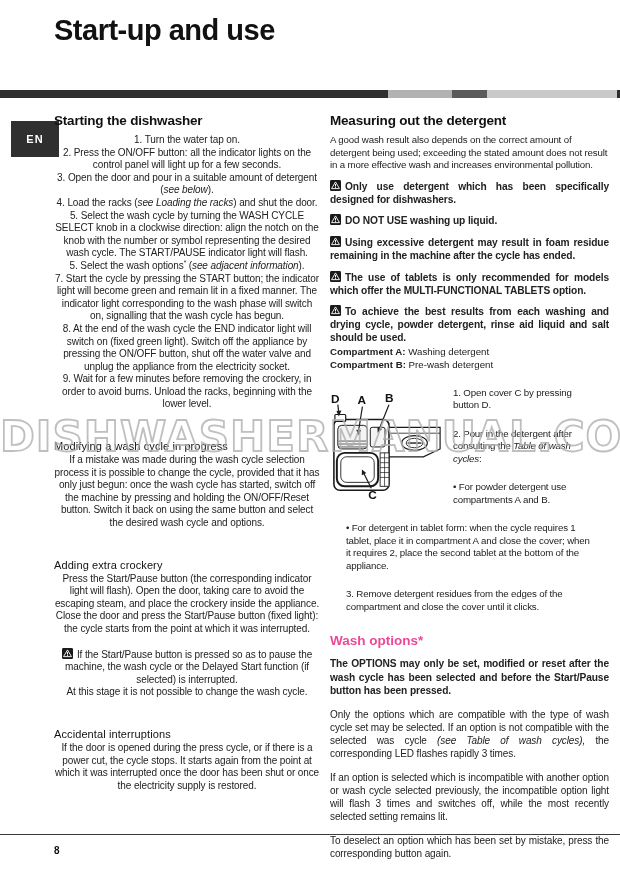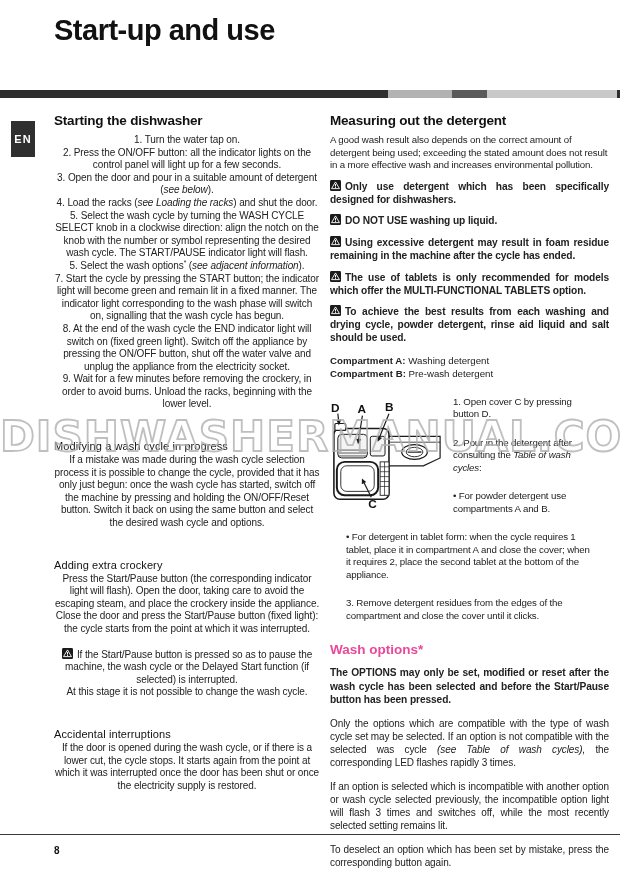--- a/index.html
+++ b/index.html
@@ -9,37 +9,37 @@
     font-family:"Liberation Sans","DejaVu Sans",sans-serif; color:#222;
   }
   .page-title {
     position:absolute; left:54px; top:14px;
     font-size:29px; font-weight:bold; letter-spacing:-0.5px; color:#111;
   }
   .header-bar { position:absolute; top:90px; left:0; width:620px; height:8px; display:flex; }
   .header-bar span { display:block; height:8px; }
   .seg0 { width:388px; } .seg1 { width:64px; } .seg2 { width:35px; } .seg3 { width:130px; } .seg4 { width:3px; }
   .lang-badge {
-    position:absolute; left:11px; top:121px; width:24px; height:36px;
+    position:absolute; left:11px; top:121px; width:48px; height:36px;
     background:#2f2f2f; color:#fff; font-size:11px; font-weight:bold;
     display:flex; align-items:center; justify-content:center; letter-spacing:1px;
   }
   .col { position:absolute; top:113px; }
   .col-left  { left:54px;  width:266px; }
   .col-right { left:330px; width:279px; }
   .col-heading { font-size:13.5px; font-weight:bold; color:#111; letter-spacing:-0.2px; margin:0 0 6px 0; }
   .step, .body-text { font-size:10px; line-height:12.6px; letter-spacing:-0.1px;text-align:center; }
   .subhead { font-size:11px; font-weight:normal; color:#111; margin:29px 0 2px 0; letter-spacing:0.1px; }
   .note { margin-top:12px; }
   i { font-style:italic; }
   sup { vertical-align:super; font-size:0.65em; line-height:0; }
   .warn-icon { width:11px; height:11px; vertical-align:-1px; margin-right:4px; }
   .intro { font-size:9.7px; line-height:12.6px; letter-spacing:-0.15px; }
   .warn { font-weight:bold; font-size:10.2px; line-height:12.8px; text-align:justify; margin-top:8px; letter-spacing:-0.1px; }
-  .compartments { margin-top:9px; font-size:9.7px; line-height:13px; }
+  .compartments { font-size:9.7px; line-height:13px; }
   .compartments b { font-weight:bold; }
   .detergent-block { margin-top:5px; font-size:9.7px; line-height:12.5px; letter-spacing:-0.15px; }
   .dispenser-svg { float:left; width:118px; height:112px; margin:2px 7px 2px -2px; }
   .det-step { margin:16px; }
   .wash-heading { font-size:13.5px; font-weight:bold; color:#ec4899; margin:20px 0 9px 0; clear:both; }
   .wash-bold { font-weight:bold; font-size:10.2px; line-height:13.4px; text-align:justify; letter-spacing:-0.1px; }
   .wash-para { font-size:10px; line-height:13px; text-align:justify; margin-top:11px; letter-spacing:-0.1px; }
   .footnote { margin-top:18px; font-size:9.3px; }
   .watermark {
     position:absolute; top:412px; left:0; width:620px; text-align:center;
@@ -90,21 +90,21 @@
     <svg class="warn-icon" viewBox="0 0 12 12" xmlns="http://www.w3.org/2000/svg">
         <rect width="12" height="12" rx="1.5" fill="#1a1a1a"></rect>
         <path d="M6 2.1 L10.3 9.4 H1.7 Z" fill="none" stroke="#ffffff" stroke-width="1"></path>
         <rect x="5.45" y="4.4" width="1.1" height="2.7" fill="#ffffff"></rect>
         <rect x="5.45" y="7.8" width="1.1" height="1.1" fill="#ffffff"></rect>
       </svg><span>If the Start/Pause button is pressed so as to pause the machine, the wash cycle or the Delayed Start function (if selected) is interrupted.</span>
   </p>
   <p class="body-text">At this stage it is not possible to change the wash cycle.</p>
 
   <h3 class="subhead">Accidental interruptions</h3>
-  <p class="body-text">If the door is opened during the wash cycle, or if there is a lower cut, the cycle stops. It starts again from the point at which it was interrupted once the door has been shut or once the electricity supply is restored.</p>
+  <p class="body-text">If the door is opened during the press cycle, or if there is a power cut, the cycle stops. It starts again from the point at which it was interrupted once the door has been shut or once the electricity supply is restored.</p>
 </div>
 
 <div class="col col-right">
   <h2 class="col-heading">Measuring out the detergent</h2>
   <p class="intro">A good wash result also depends on the correct amount of detergent being used; exceeding the stated amount does not result in a more effective wash and increases environmental pollution.</p>
 
   <p class="warn">
     <svg class="warn-icon" viewBox="0 0 12 12" xmlns="http://www.w3.org/2000/svg">
         <rect width="12" height="12" rx="1.5" fill="#1a1a1a"></rect>
         <path d="M6 2.1 L10.3 9.4 H1.7 Z" fill="none" stroke="#ffffff" stroke-width="1"></path>

